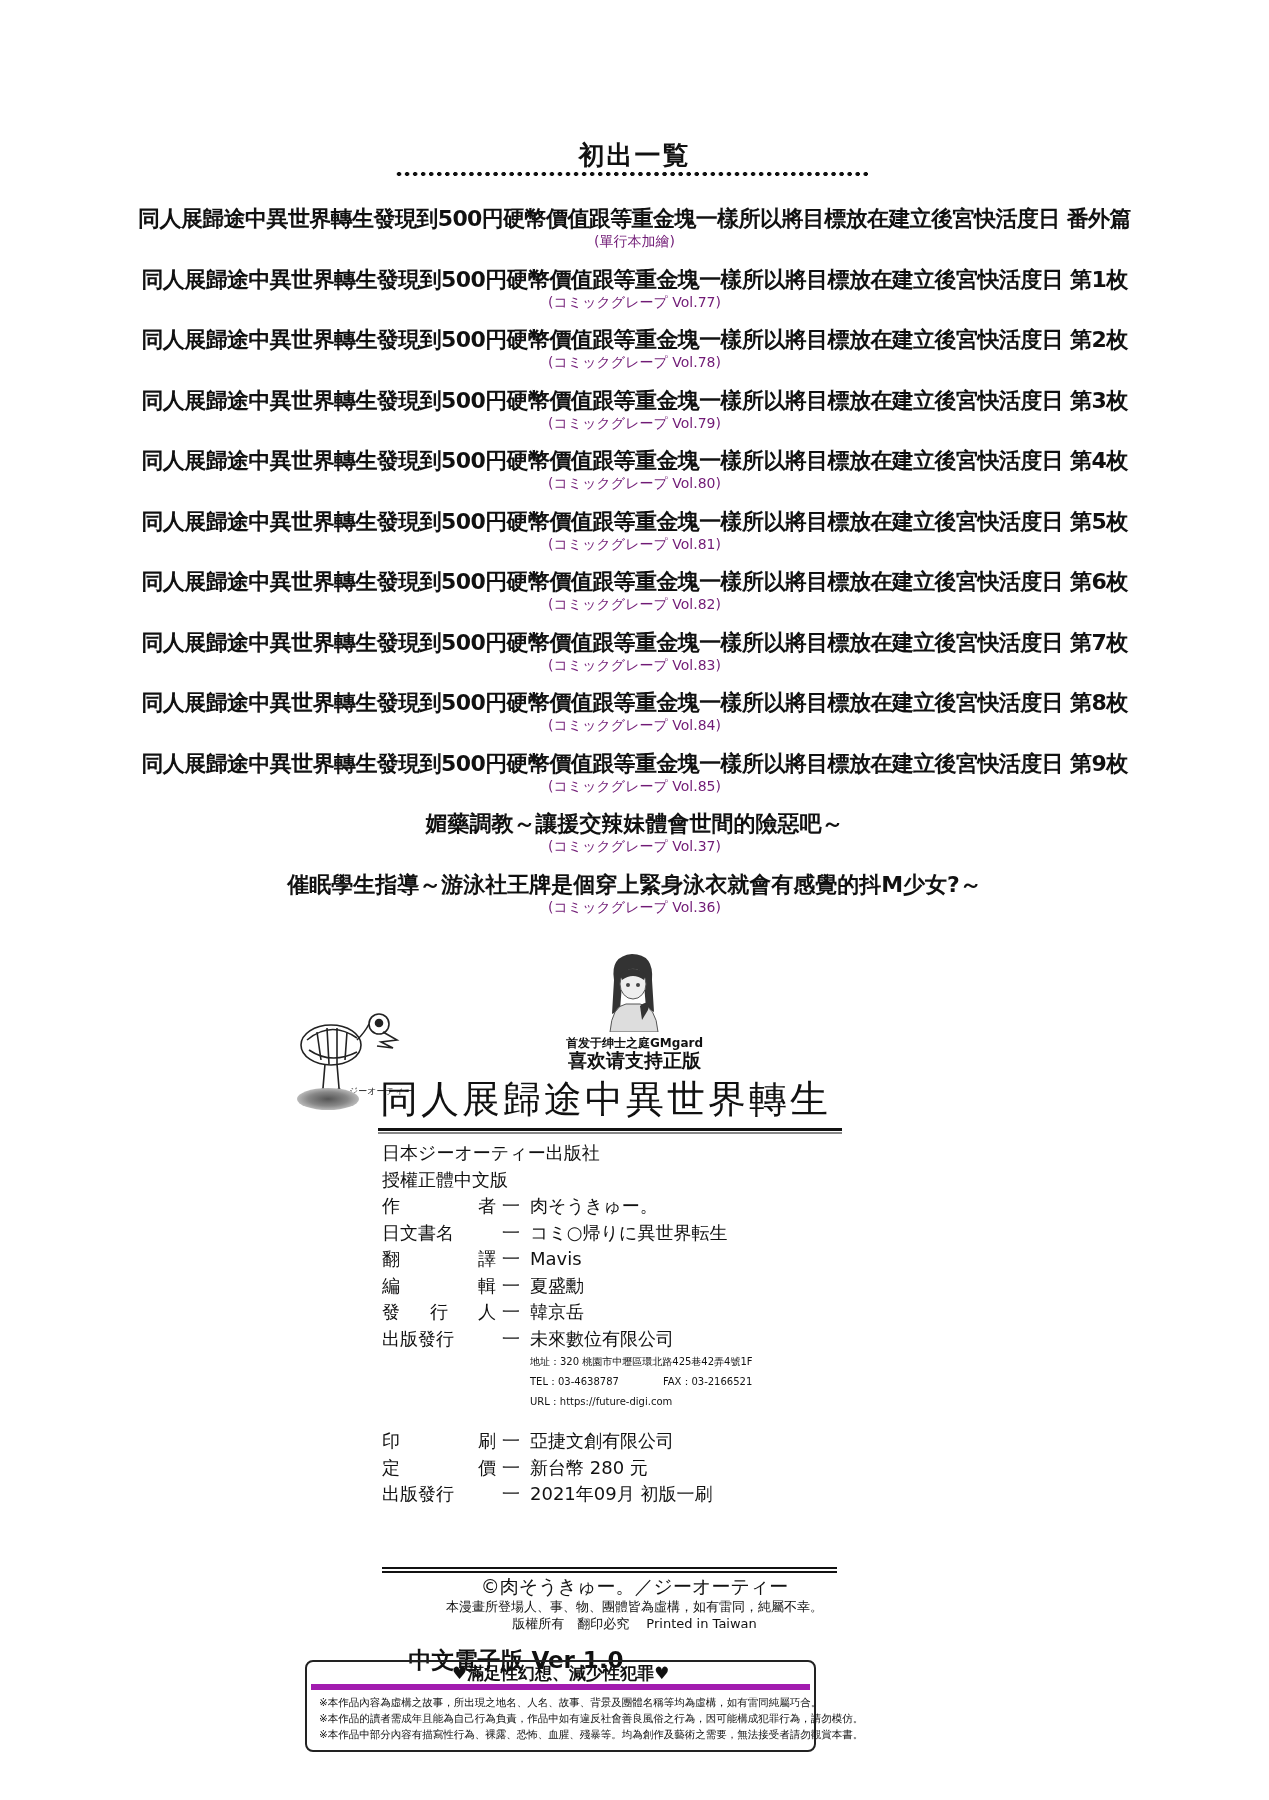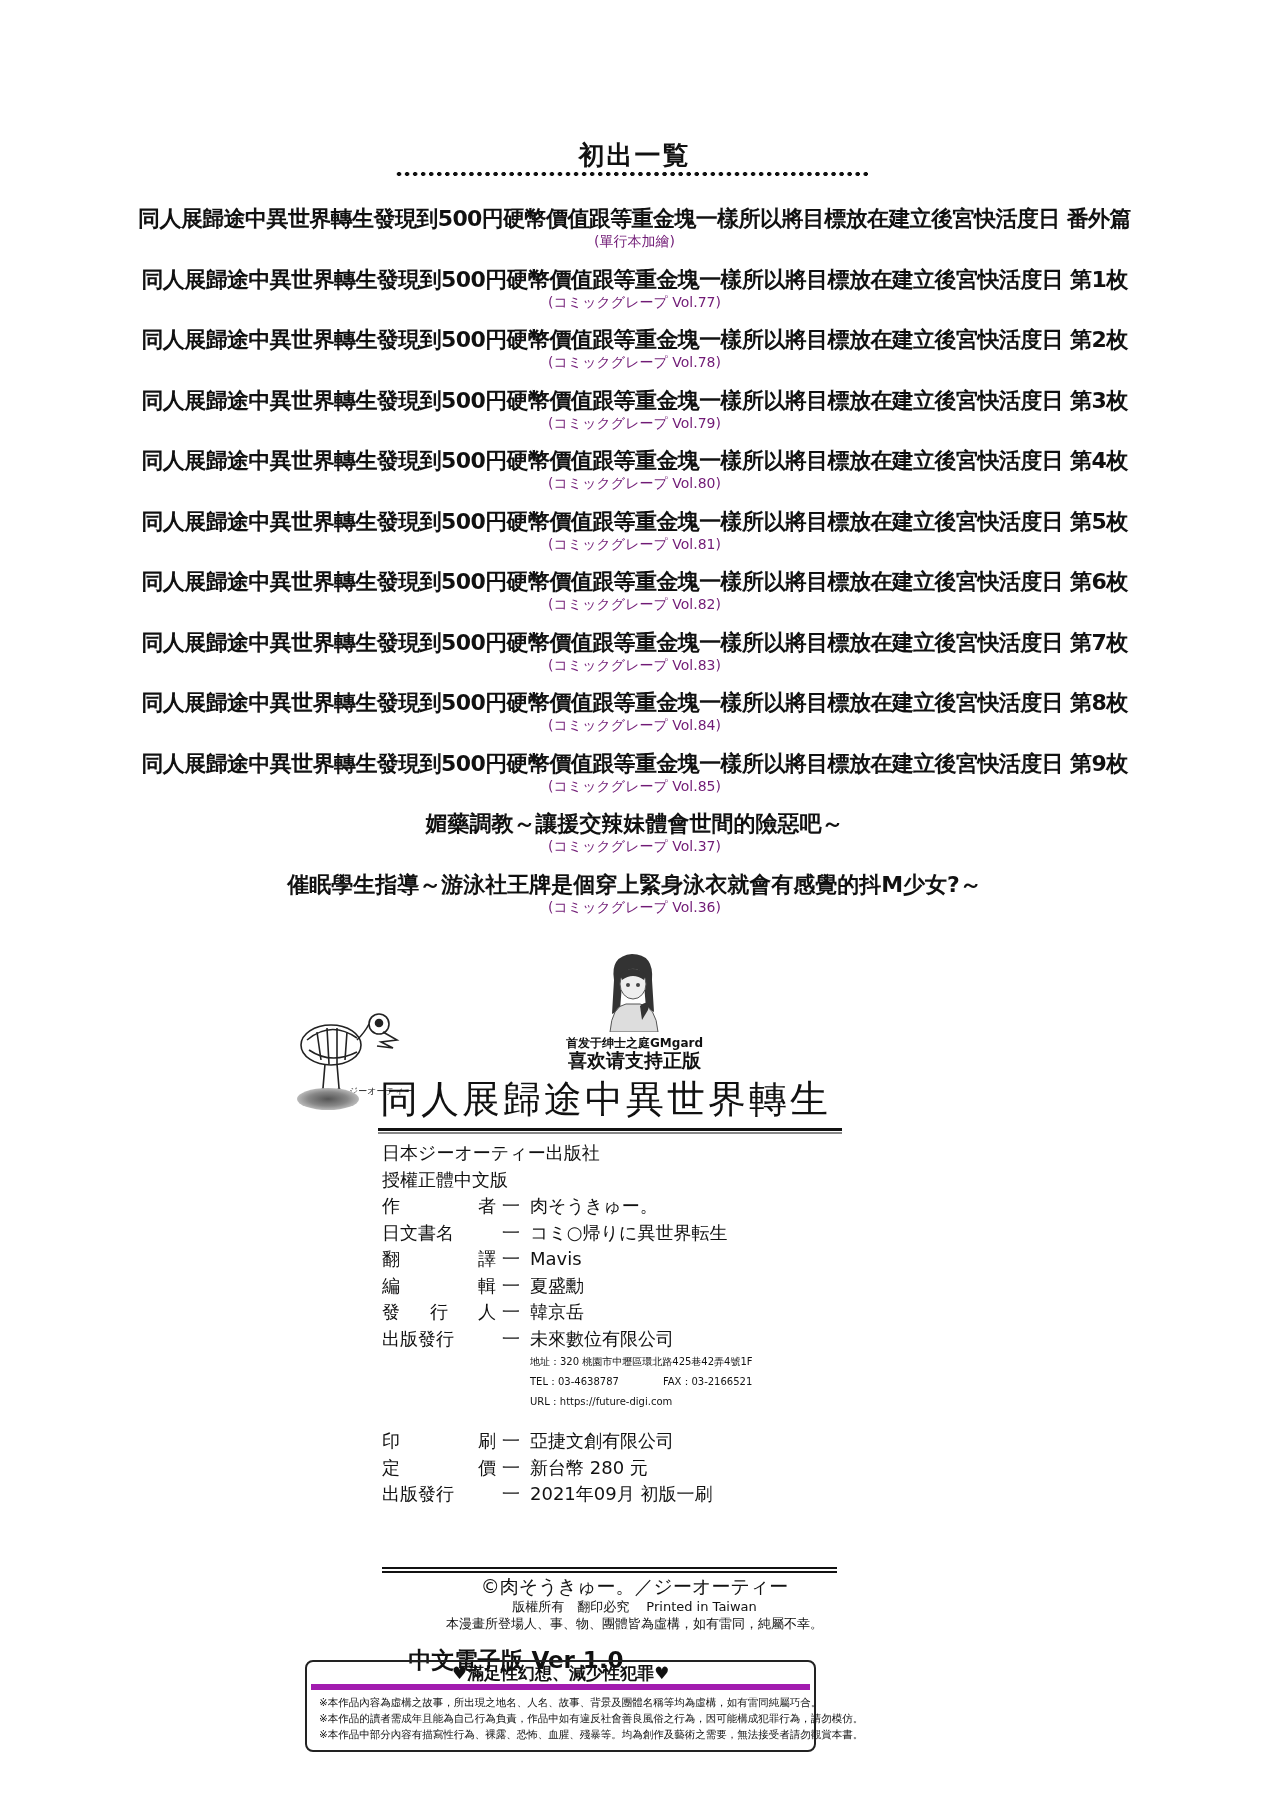--- a/index.html
+++ b/index.html
@@ -206,22 +206,22 @@
   </div>
 </div>
 
 <div class="rule-double" style="top:1567px; left:382px; width:455px;">
     <div class="a" style="height:2px;"></div>
     <div class="a" style="height:2px;margin-top:2px;"></div>
   </div>
 
 <div class="copy" style="top:1574px;">©肉そうきゅー。／ジーオーティー</div>
 <div class="rights">
+  <div>本漫畫所登場人、事、物、團體皆為虛構，如有雷同，純屬不幸。</div>
   <div>版權所有　翻印必究　 Printed in Taiwan</div>
-  <div>本漫畫所登場人、事、物、團體皆為虛構，如有雷同，純屬不幸。</div>
 </div>
 <div class="ebook">中文電子版 Ver 1.0</div>
 
 <div class="notice">
   <div class="head">♥滿足性幻想、減少性犯罪♥</div>
   <div class="lines">
     <div>※本作品內容為虛構之故事，所出現之地名、人名、故事、背景及團體名稱等均為虛構，如有雷同純屬巧合。</div>
     <div>※本作品的讀者需成年且能為自己行為負責，作品中如有違反社會善良風俗之行為，因可能構成犯罪行為，請勿模仿。</div>
     <div>※本作品中部分內容有描寫性行為、裸露、恐怖、血腥、殘暴等。均為創作及藝術之需要，無法接受者請勿觀賞本書。</div>
   </div>

